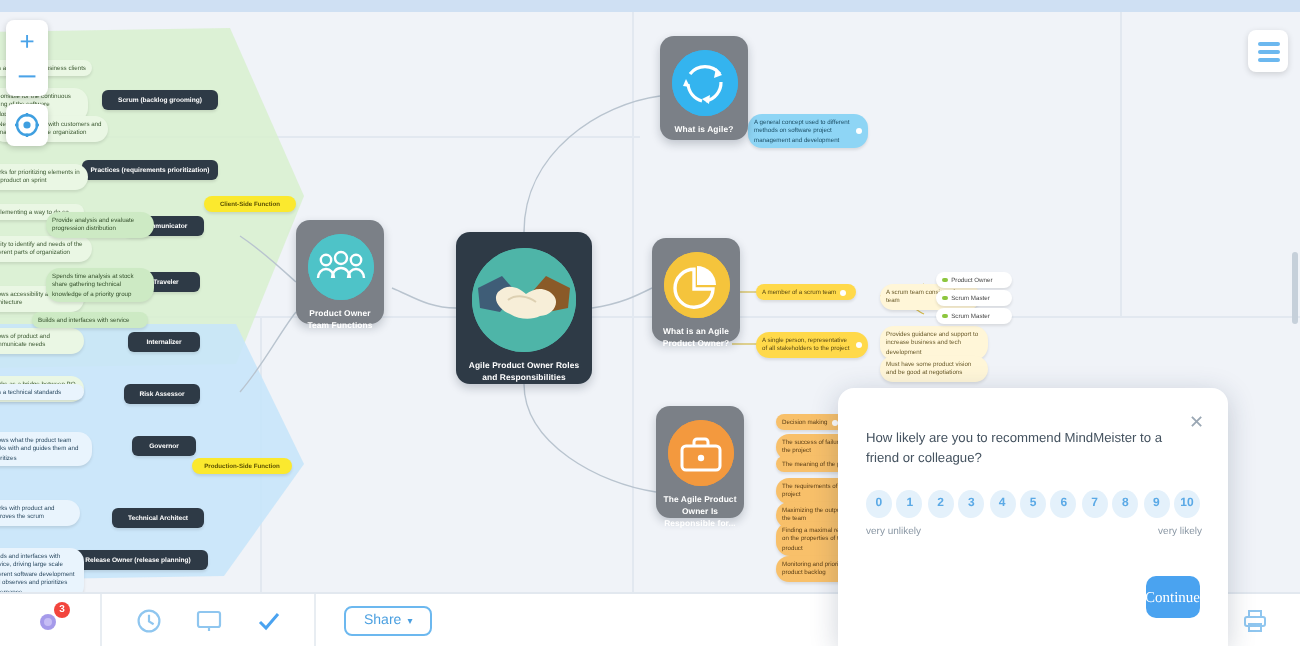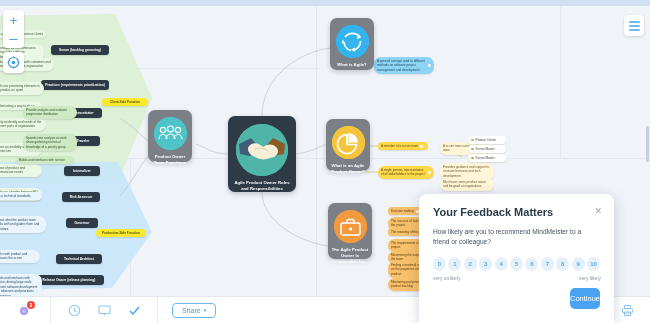--- a/index.html
+++ b/index.html
@@ -143,21 +143,21 @@
   .scale span {
     width: 14px; height: 14px; border-radius: 50%; background: #e4f1fb;
     color: #5aa9e6; font-size: 6px; font-weight: bold;
     display: flex; align-items: center; justify-content: center; cursor: pointer;
   }
   .scale-lbls { display: flex; justify-content: space-between; width: 168px;
                 font-size: 5px; color: #8b98a5; margin-top: 4px; }
   .continue {
     position: absolute; right: 14px; bottom: 14px; background: #4aa3f0; color: #fff;
     font-size: 7.5px; border: none; border-radius: 5px;
-    padding: 6px 0; cursor: pointer; font-family: Liberation Sans, sans-serif; text-align: right;
+    padding: 6px 0; cursor: pointer; font-family: Liberation Serif, serif; text-align: right;
   }
   .scroll-v {
     position: absolute; right: 1px; top: 120px; width: 3px; height: 36px;
     background: #c6d0da; border-radius: 2px; z-index: 45;
   }
 </style>
 </head>
 <body>
 
 <div id="app">
@@ -418,21 +418,20 @@
     <div class="panelbtn">
       <i></i>
       <i></i>
       <i></i>
     </div>
 
     <div class="scroll-v"></div>
   </div>
 
   <div class="dialog">
-    <div class="dlg-title">Your Feedback Matters</div>
     <div class="dlg-close">✕</div>
     <div class="dlg-q">How likely are you to recommend MindMeister to a friend or colleague?</div>
     <div class="scale">
       <span>0</span>
       <span>1</span>
       <span>2</span>
       <span>3</span>
       <span>4</span>
       <span>5</span>
       <span>6</span>

